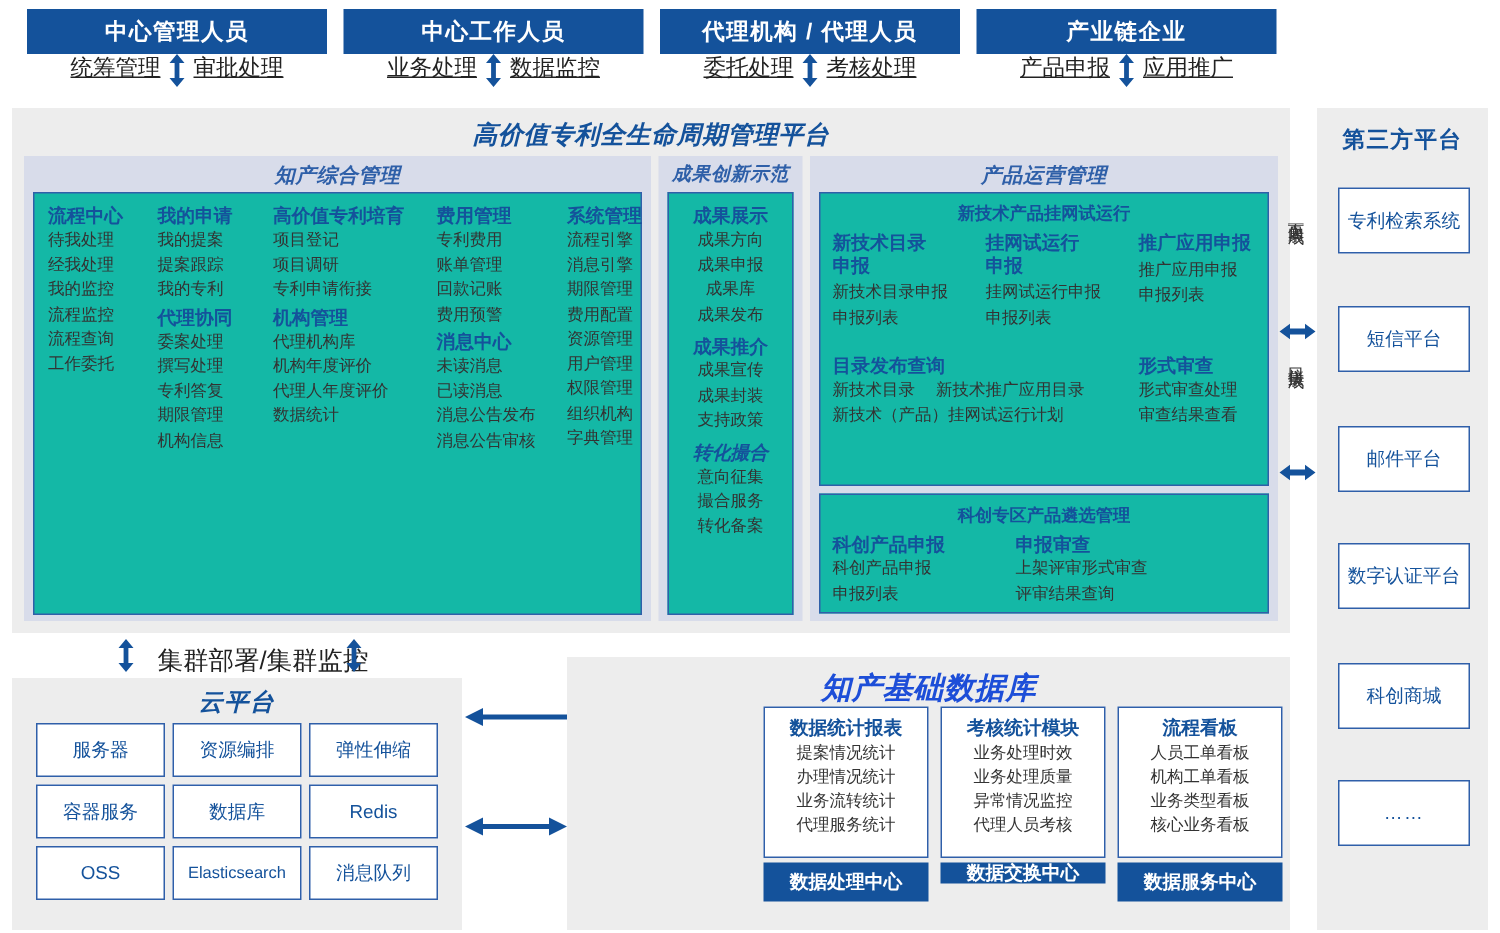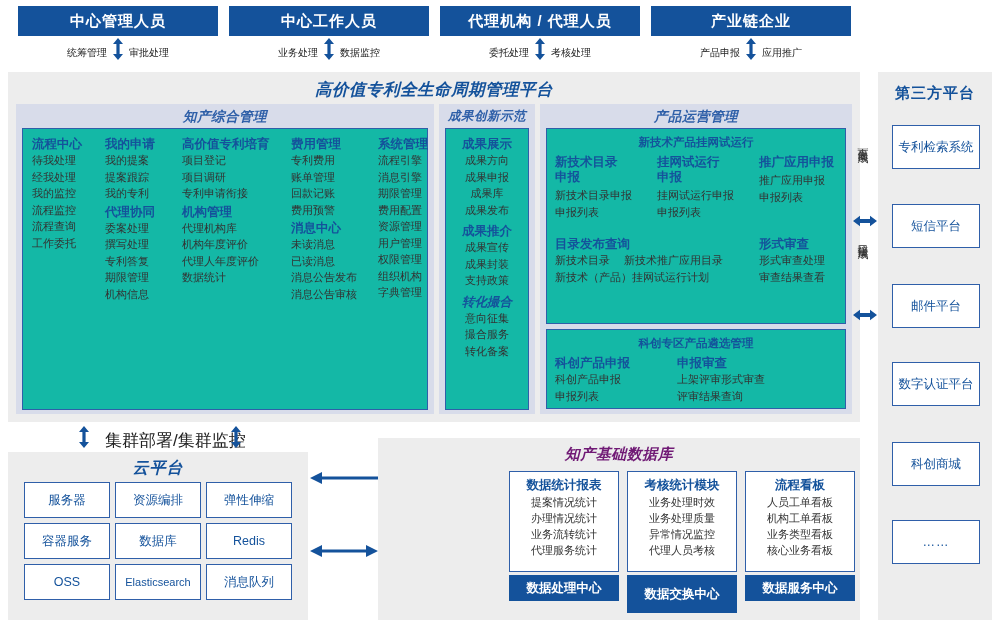--- a/index.html
+++ b/index.html
@@ -20,22 +20,22 @@
   .role-bar {
     background: #14529B;
     color: #ffffff;
     font-weight: bold;
     font-size: 15px;
     display: flex; align-items: center; justify-content: center;
     letter-spacing: 1px;
     height: 30px;
   }
   .role-sub {
-    display: flex; align-items: flex-end; justify-content: center;
-    height: 24px; font-size: 10px; color: #222;
+    display: flex; align-items: flex-start; justify-content: center;
+    height: 24px; font-size: 15px; color: #222; text-decoration: underline;
   }
   .role-sub .lbl { flex: 0 0 auto; }
   .role-sub .gap { width: 22px; display:flex; align-items:center; justify-content:center; }
 
   
   .panel-gray { background: #EDEDED; }
 
   .plat-title {
     color: #14529B; font-weight: bold; font-style: italic;
     font-size: 16.5px; text-align: center; letter-spacing: .5px;
@@ -81,22 +81,22 @@
     font-size: 16px; text-align:center; letter-spacing: 1px;
   }
   .cloud-cell {
     border: 1.3px solid #2F5FA9; background:#fff;
     display:flex; align-items:center; justify-content:center;
     color:#14529B; font-size: 12.5px;
   }
 
   
   .db-title {
-    color:#701a75; font-weight:bold; font-style:italic;
-    font-size:15px; text-align:center; letter-spacing:.5px;
+    color:#1d4ed8; font-weight:bold; font-style:italic;
+    font-size:20px; text-align:center; letter-spacing:.5px;
   }
   .db-col { border:1.4px solid #2F5FA9; background:#fff; }
   .db-col-head {
     color:#14529B; font-weight:bold; font-size:12.5px; text-align:center;
     margin-top:5px;
   }
   .db-col-item { color:#333; font-size:11px; text-align:center; line-height:16px; }
   .db-foot {
     background:#14529B; color:#fff; font-weight:bold; font-size:12.5px;
     display:flex; align-items:center; justify-content:center;
@@ -421,21 +421,21 @@
     </div>
 
     <div class="abs" style="left:249px;top:33px;width:110px;">
       <div class="db-col" style="height:101px;">
         <div class="db-col-head">考核统计模块</div>
         <div class="db-col-item">业务处理时效</div>
         <div class="db-col-item">业务处理质量</div>
         <div class="db-col-item">异常情况监控</div>
         <div class="db-col-item">代理人员考核</div>
       </div>
-      <div class="db-foot" style="height:38px;margin-top:3px;">
+      <div class="db-foot" style="height:14px;margin-top:3px;">
         <span>数据交换中心</span>
       </div>
     </div>
 
     <div class="abs" style="left:367px;top:33px;width:110px;">
       <div class="db-col" style="height:101px;">
         <div class="db-col-head">流程看板</div>
         <div class="db-col-item">人员工单看板</div>
         <div class="db-col-item">机构工单看板</div>
         <div class="db-col-item">业务类型看板</div>

